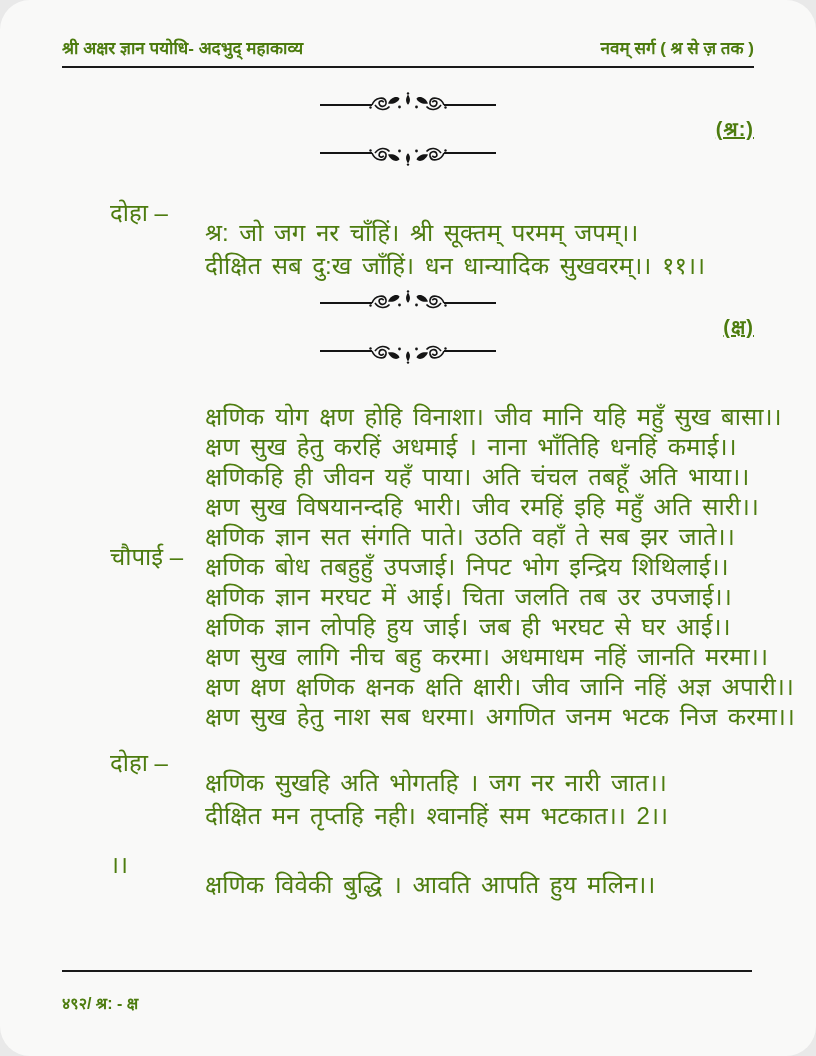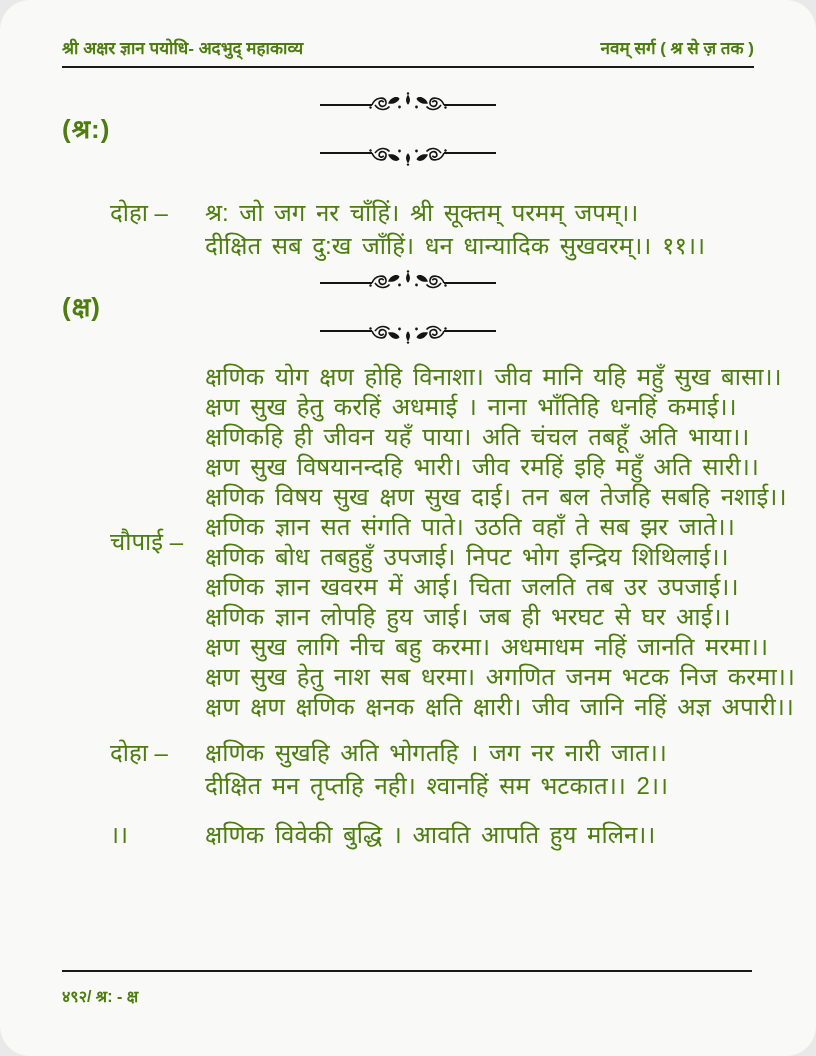--- a/index.html
+++ b/index.html
@@ -19,48 +19,48 @@
     font-weight:700; font-size:17px;
     border-bottom:2px solid #1a1a1a;
     padding-bottom:7px;
   }
   .content { position:absolute; top:86px; left:62px; right:62px; }
 
   .ornament { display:block; width:176px; height:22px; margin:0 auto; }
   .ornament.top1 { margin-top:6px; }
   .ornament.flip { transform:scaleY(-1); }
   .section-title {
-    text-align:left; font-weight:700; font-size:26px;
-    line-height:30px; letter-spacing:1px;
+    text-align:right; font-weight:700; font-size:20px;
+    line-height:30px; letter-spacing:1px;text-decoration:underline;
   }
 
   .verse-block { display:flex; font-weight:400; font-size:24px; }
   .verse-label {
     width:143px; padding-left:48px; box-sizing:border-box;
     white-space:nowrap; flex:0 0 auto;
   }
-  .verse-lines { flex:1 1 auto; min-width:0; }
+  .verse-lines { flex:1 1 auto; min-width:0;margin-top:20px; }
   .verse-lines .line { white-space:nowrap; word-spacing:4px; }
 
   .doha .verse-label, .doha .line,
   .sortha .verse-label, .sortha .line,
   .lastverse .verse-label, .lastverse .line { line-height:33px; }
   .chaupai .verse-label, .chaupai .line { line-height:30px; }
 
   .m-doha1   { margin-top:30px; }
   .m-orn3    { margin-top:8px; }
   .m-chaupai { margin-top:18px;align-items:center; }
   .m-doha2   { margin-top:14px; }
   .m-sortha  { margin-top:8px; }
   .m-last    { margin-top:8px; }
 
   .footer {
     position:absolute; top:970px; left:62px; right:64px;
     border-top:2px solid #1a1a1a;
-    padding-top:13px;
+    padding-top:20px;
     font-weight:700; font-size:16px;
   }
   .defs-hidden { position:absolute; width:0; height:0; overflow:hidden; }
 </style>
 </head>
 <body>
 
 <svg class="defs-hidden" aria-hidden="true">
   <defs>
     <symbol id="orn-flourish" viewBox="0 0 176 22">
@@ -112,28 +112,27 @@
         <use href="#orn-flourish"></use>
       </svg>
 
     <div class="verse-block chaupai m-chaupai">
       <div class="verse-label">चौपाई –</div>
       <div class="verse-lines">
         <div class="line">क्षणिक योग क्षण होहि विनाशा। जीव मानि यहि महुँ सुख बासा।।</div>
         <div class="line">क्षण सुख हेतु करहिं अधमाई । नाना भाँतिहि धनहिं कमाई।।</div>
         <div class="line">क्षणिकहि ही जीवन यहँ पाया। अति चंचल तबहूँ अति भाया।।</div>
         <div class="line">क्षण सुख विषयानन्दहि भारी। जीव रमहिं इहि महुँ अति सारी।।</div>
-        <div class="line">क्षणिक विषय सुख क्षण सुख दाई। तन बल तेजहि सबहि नशाई।।</div>
         <div class="line">क्षणिक ज्ञान सत संगति पाते। उठति वहाँ ते सब झर जाते।।</div>
         <div class="line">क्षणिक बोध तबहुहुँ उपजाई। निपट भोग इन्द्रिय शिथिलाई।।</div>
-        <div class="line">क्षणिक ज्ञान खवरम में आई। चिता जलति तब उर उपजाई।।</div>
+        <div class="line">क्षणिक ज्ञान मरघट में आई। चिता जलति तब उर उपजाई।।</div>
         <div class="line">क्षणिक ज्ञान लोपहि हुय जाई। जब ही भरघट से घर आई।।</div>
         <div class="line">क्षण सुख लागि नीच बहु करमा। अधमाधम नहिं जानति मरमा।।</div>
+        <div class="line">क्षण क्षण क्षणिक क्षनक क्षति क्षारी। जीव जानि नहिं अज्ञ अपारी।।</div>
         <div class="line">क्षण सुख हेतु नाश सब धरमा। अगणित जनम भटक निज करमा।।</div>
-        <div class="line">क्षण क्षण क्षणिक क्षनक क्षति क्षारी। जीव जानि नहिं अज्ञ अपारी।।</div>
       </div>
     </div>
 
     <div class="verse-block doha m-doha2">
       <div class="verse-label">दोहा –</div>
       <div class="verse-lines">
         <div class="line">क्षणिक सुखहि अति भोगतहि । जग नर नारी जात।।</div>
         <div class="line">दीक्षित मन तृप्तहि नही। श्वानहिं सम भटकात।। 2।।</div>
       </div>
     </div>

